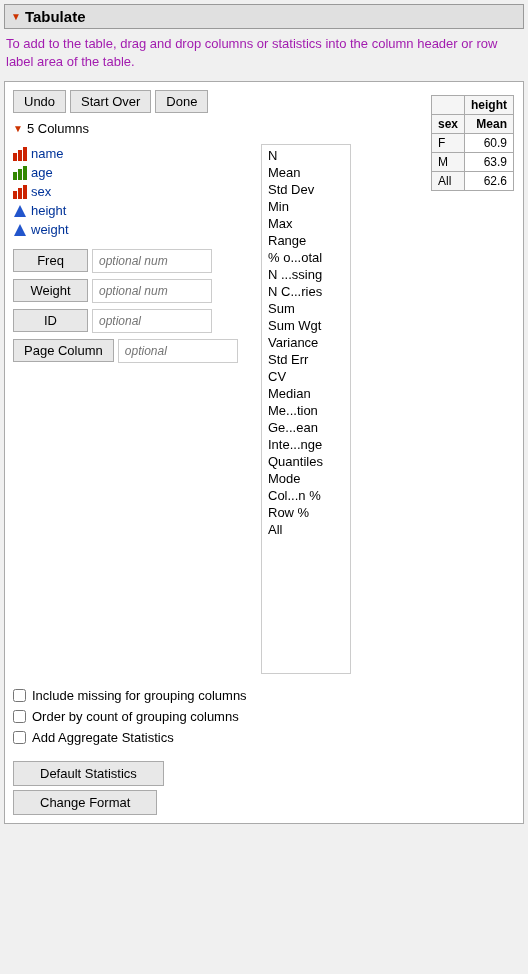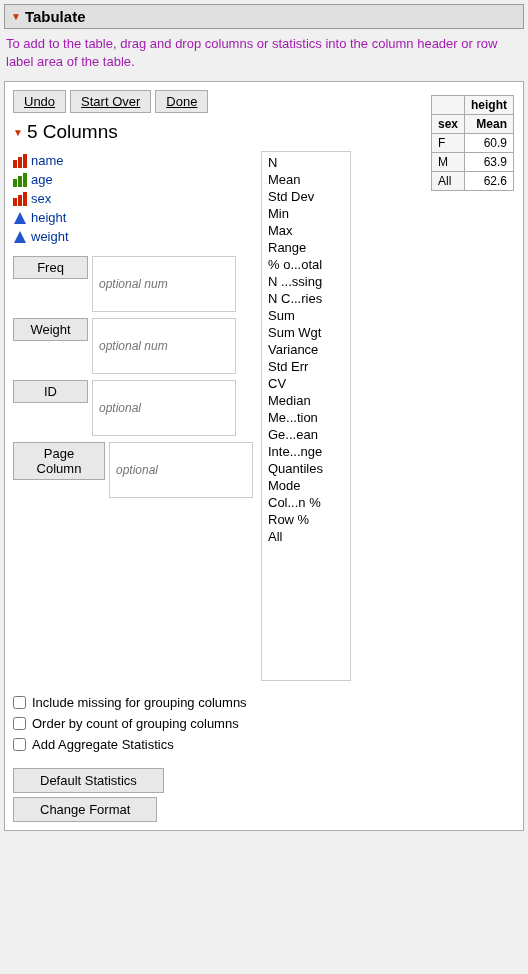--- a/index.html
+++ b/index.html
@@ -67,41 +67,40 @@
       background: white;
       border: 1px solid #aaa;
       padding: 8px;
       margin-top: 6px;
     }
     .toolbar {
       display: flex;
       gap: 4px;
       margin-bottom: 8px;
       align-items: center;
-      text-decoration: underline;
     }
     .btn {
       border: 1px solid #aaa;
       background: #e8e8e8;
       padding: 3px 10px;
       cursor: pointer;
       font-size: 13px;
     }
     .columns-row {
       display: flex;
       align-items: center;
       margin-bottom: 8px;
     }
     .dropdown-arrow {
       color: #cc3300;
       margin-right: 4px;
       font-size: 10px;
     }
     .columns-count {
-      font-size: 19px;
+      font-size: 13px;
     }
     .content-area {
       display: flex;
       gap: 8px;
     }
     .left-panel {
       flex: 0 0 auto;
       width: 240px;
     }
     .column-list {
@@ -129,25 +128,25 @@
       border: 1px solid #aaa;
       background: #e8e8e8;
       padding: 3px 10px;
       cursor: pointer;
       font-size: 13px;
       min-width: 75px;
       text-align: center;
     }
     .form-input {
       border: 1px solid #ccc;
-      padding: 20px 6px;
+      padding: 4px 6px;
       font-size: 12px;
       color: #999;
       font-style: italic;
-      width: 144px;
+      width: 120px;
       background: white;
     }
     .remove-btn {
       border: 1px solid #aaa;
       background: #e8e8e8;
       padding: 3px 14px;
       cursor: pointer;
       font-size: 13px;
       margin-left: auto;
       display: block;

